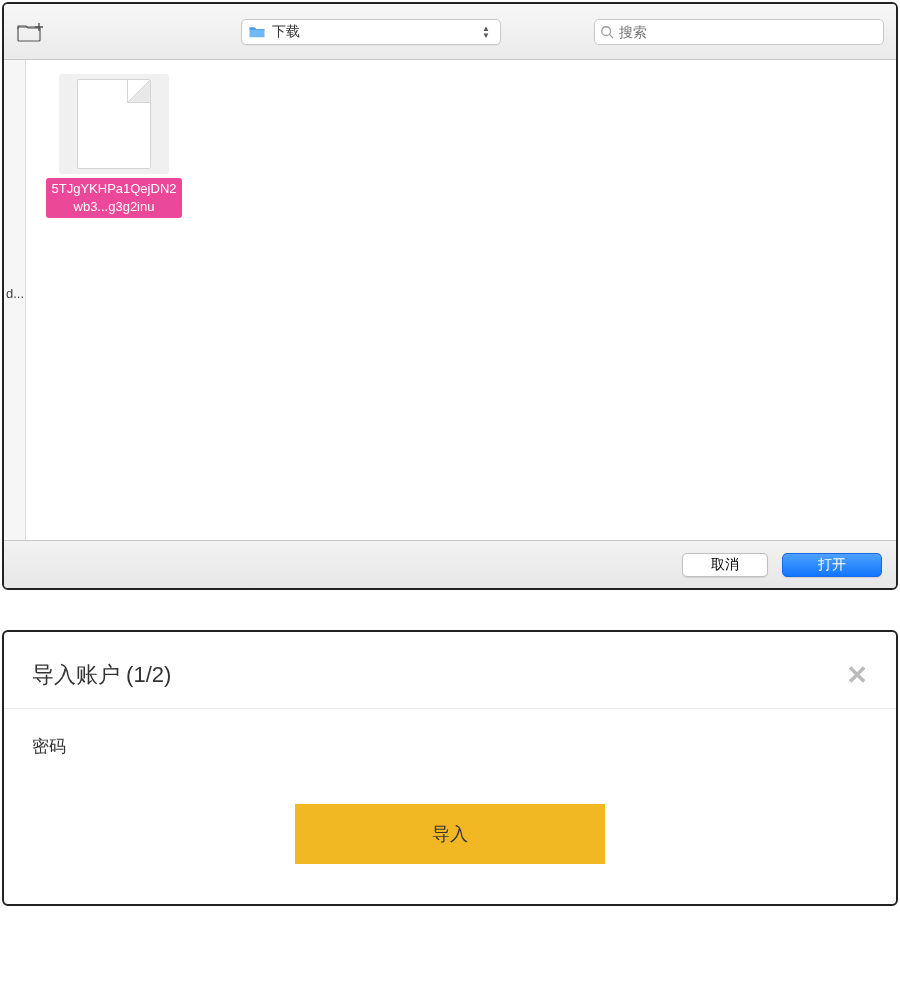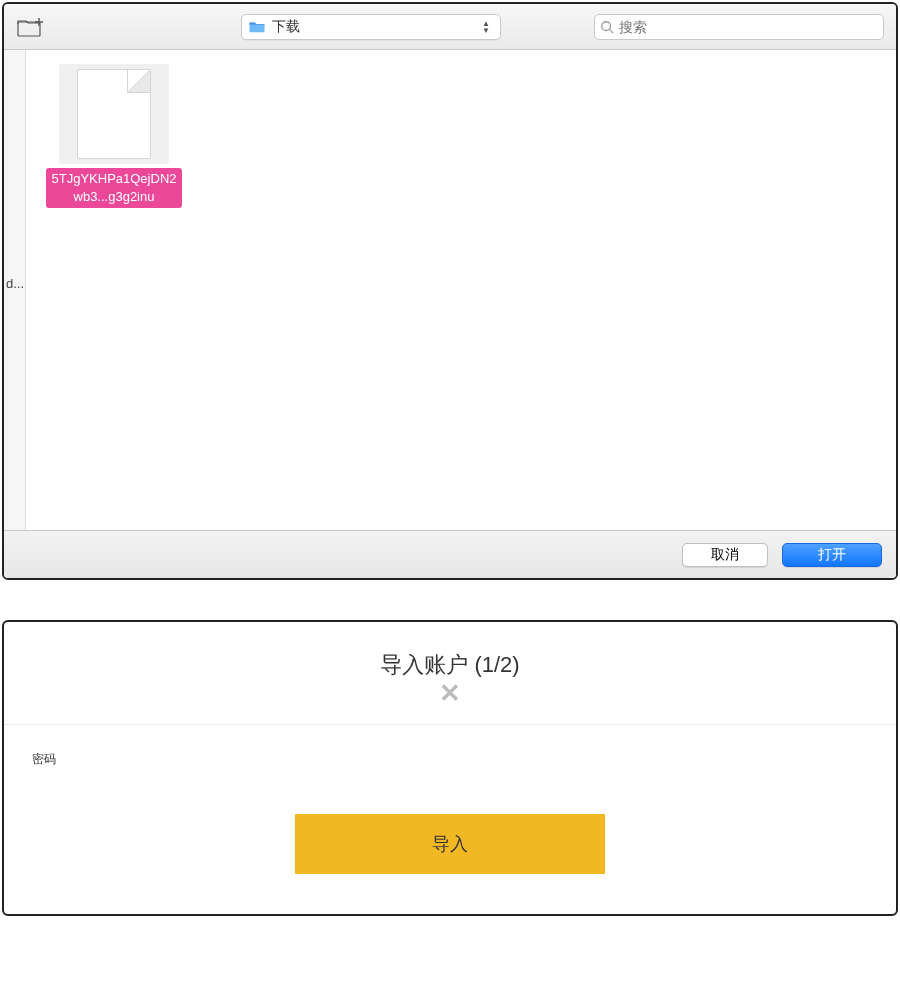--- a/index.html
+++ b/index.html
@@ -13,21 +13,21 @@
     
     .file-dialog {
       width: 896px;
       margin: 2px;
       border: 2px solid #222;
       border-radius: 6px;
       overflow: hidden;
       background: #fff;
     }
     .toolbar {
-      height: 46px;
+      height: 56px;
       background: linear-gradient(#f7f7f7, #eaeaea);
       border-bottom: 1px solid #c8c8c8;
       display: flex;
       align-items: center;
       padding: 0 12px;
       gap: 10px;
     }
     .new-folder-btn {
       width: 30px; height: 24px;
     }
@@ -160,40 +160,39 @@
       margin: 40px 2px 2px;
       border: 2px solid #222;
       border-radius: 6px;
       background: #fff;
       padding: 0;
     }
     .modal-header {
       display: flex; align-items: center;
       padding: 28px 28px 18px;
       border-bottom: 1px solid #eaeaea;
-      flex-direction: column;
     }
     .modal-title {
       font-size: 22px;
       color: #333;
       font-weight: 400;
       flex: 1;
     }
     .close-x {
       font-size: 26px;
       color: #bbb;
       cursor: pointer;
       font-weight: bold;
       line-height: 1;
     }
     .modal-body {
       padding: 26px 28px 40px;
     }
     .field-label {
-      font-size: 12px;
+      font-size: 17px;
       color: #333;
       margin-bottom: 14px;
     }
     .pw-wrap {
       display: flex; align-items: center;
       border: 1px solid #d9d9d9;
       height: 50px;
       padding: 0 18px;
     }
     .pw-input {

